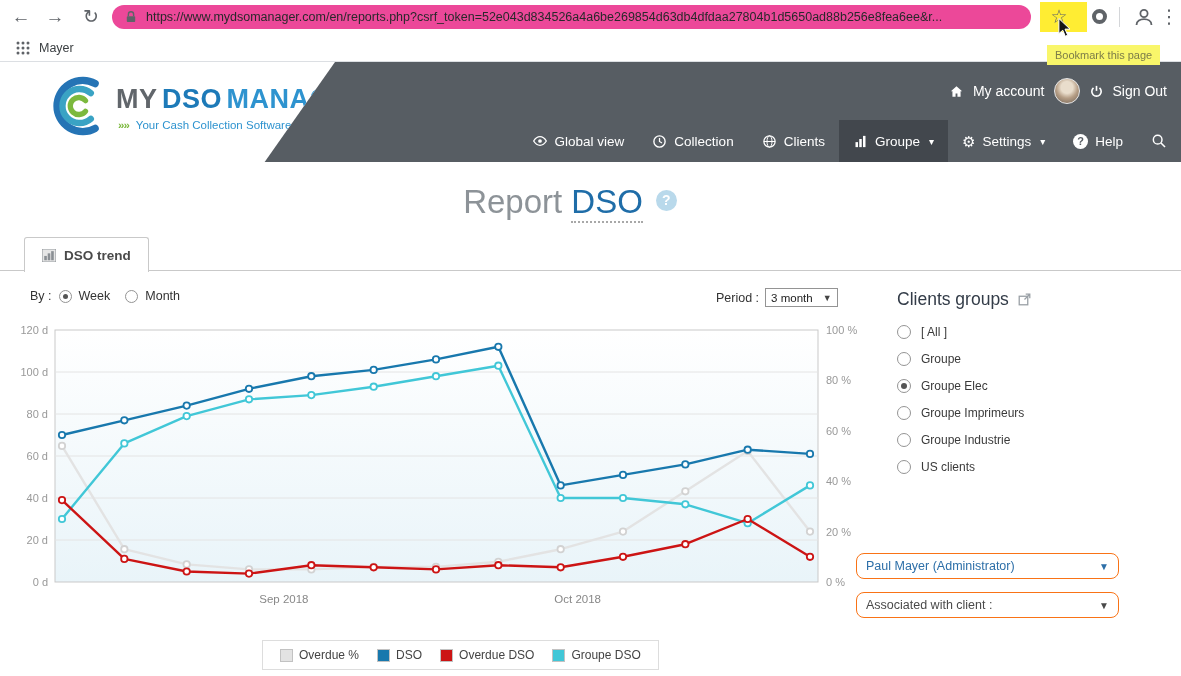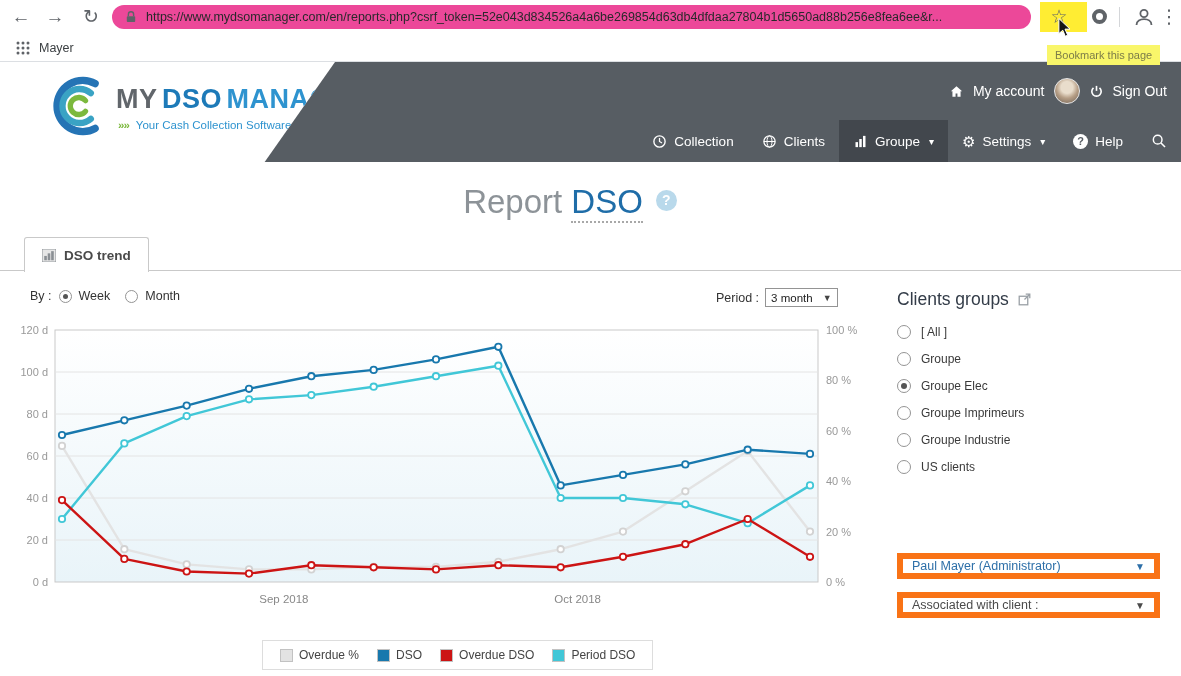--- a/index.html
+++ b/index.html
@@ -68,21 +68,21 @@
   .legend { position:absolute; left:262px; top:640px; display:flex; align-items:flex-end; border:1px solid #ddd; background:#fff;
             padding:7px 8px; font-size:12px; color:#444; }
   .legend-item { display:flex; align-items:center; gap:6px; padding:0 9px; cursor:pointer; }
   .legend-swatch { width:13px; height:13px; border:1px solid #c2c2c2; }
 
   
   .cg-heading { position:absolute; left:897px; top:289px; font-size:17.5px; color:#333c48; display:flex; align-items:center; gap:9px; }
   .group-list { position:absolute; left:897px; top:324px; display:flex; flex-direction:column; gap:12px; font-size:12px; color:#3a3a3a; }
   .group-item { display:flex; align-items:center; gap:10px; height:15px; cursor:pointer; }
   .group-item .radio { width:14px; height:14px; }
-  .panel-select { position:absolute; left:897px; width:263px; height:26px; border:6px solid #f97316; border-radius:0; background:#fff;
+  .panel-select { position:absolute; left:856px; width:263px; height:26px; border:1px solid #f97316; border-radius:8px; background:#fff;
                   display:flex; align-items:center; justify-content:space-between; padding:0 9px; font-size:12.5px; cursor:pointer; }
   .ps1 { top:553px; } .ps2 { top:592px; }
   .ps-caret { font-size:10px; }
 </style>
 </head>
 <body>
 
 <div class="screen">
 
   <div class="chrome">
@@ -159,20 +159,27 @@
       <span class="lbl">My account</span>
       <span class="avatar"></span>
       <svg width="15" height="15" viewBox="0 0 24 24">
         <path d="M12 3v8" stroke="#fff" stroke-width="2.6" fill="none"></path>
         <path d="M7.2 6.2a7.5 7.5 0 1 0 9.6 0" fill="none" stroke="#fff" stroke-width="2.6"></path>
       </svg>
       <span class="lbl">Sign Out</span>
     </div>
 
     <div class="nav">
+      <div class="nav-item">
+        <svg width="16" height="16" viewBox="0 0 24 24">
+          <path d="M12 5.5C6.5 5.5 2.5 12 2.5 12s4 6.5 9.5 6.5 9.5-6.5 9.5-6.5-4-6.5-9.5-6.5z" fill="none" stroke="#fff" stroke-width="2"></path>
+          <circle cx="12" cy="12" r="2.8" fill="#fff"></circle>
+        </svg>
+        <span>Global view</span>
+      </div>
       <div class="nav-item">
         <svg width="15" height="15" viewBox="0 0 24 24">
           <circle cx="12" cy="12" r="9" fill="none" stroke="#fff" stroke-width="2.2"></circle>
           <path d="M12 6.5V12l4 2.5" fill="none" stroke="#fff" stroke-width="2"></path>
         </svg>
         <span>Collection</span>
       </div>
       <div class="nav-item">
         <svg width="15" height="15" viewBox="0 0 24 24">
           <circle cx="12" cy="12" r="9" fill="none" stroke="#fff" stroke-width="2"></circle>
@@ -335,21 +342,21 @@
     <span class="legend-item">
       <span class="legend-swatch" style="background: rgb(24, 120, 173);"></span>
       <span>DSO</span>
     </span>
     <span class="legend-item">
       <span class="legend-swatch" style="background: rgb(204, 20, 20);"></span>
       <span>Overdue DSO</span>
     </span>
     <span class="legend-item">
       <span class="legend-swatch" style="background: rgb(65, 199, 215);"></span>
-      <span>Period DSO</span>
+      <span>Groupe DSO</span>
     </span>
   </div>
 
   <div class="cg-heading">
     <span>Clients groups</span>
     <svg width="13" height="13" viewBox="0 0 16 16">
       <rect x="1.5" y="4" width="10.5" height="10.5" fill="none" stroke="#9aa0a6" stroke-width="1.6"></rect>
       <path d="M8 8 L14 2 M9.5 1.5 H14.5 V6.5" fill="none" stroke="#9aa0a6" stroke-width="1.6"></path>
     </svg>
   </div>

